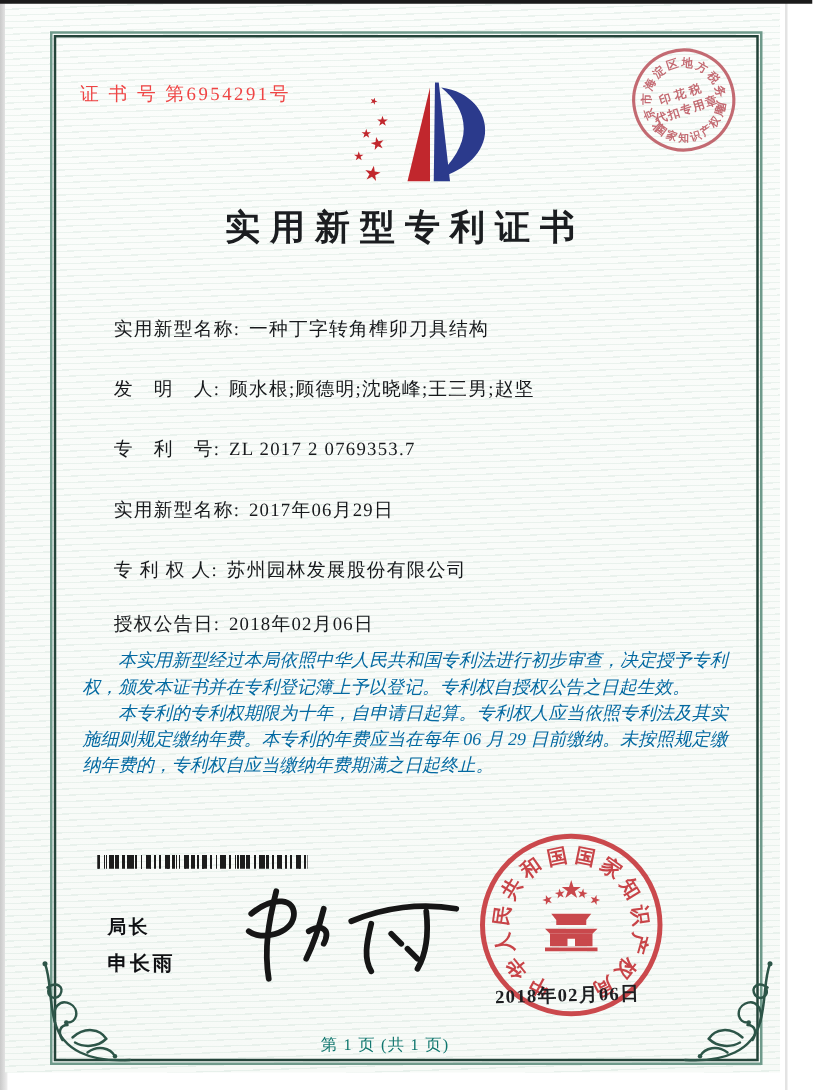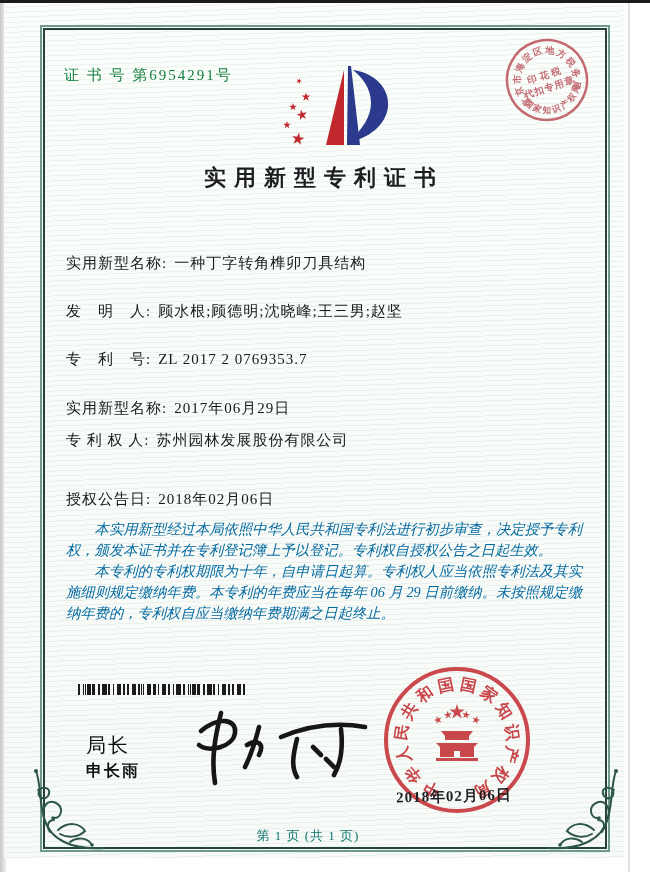--- a/index.html
+++ b/index.html
@@ -19,36 +19,36 @@
   }
   .frame{
     position:absolute;left:40px;top:25px;width:566px;height:823px;z-index:3;
     border:2px solid #6f9a8b;
   }
   .frame::after{
     content:"";position:absolute;left:1px;top:1px;right:1px;bottom:1px;
     border:2px solid #24443a;
   }
   .abs{position:absolute;z-index:5;}
-  .cert-no{left:64px;top:66px;font-size:15px;letter-spacing:2px;color:#15803d;}
+  .cert-no{left:64px;top:66px;font-size:15px;letter-spacing:2px;color:#ef4444;}
   .logo{left:274px;top:48px;}
-  .doc-title{left:40px;top:163px;width:568px;text-align:center;font-size:22px;
+  .doc-title{left:40px;top:163px;width:568px;text-align:center;font-size:28px;
     font-weight:bold;letter-spacing:8px;color:#1b1d20;}
   .field-row{left:66px;font-size:15px;color:#17191c;letter-spacing:1px;white-space:nowrap;}
-  .field-row .lbl{display:inline-block;margin-right:7px;}
-  .f0{top:254px;} .f1{top:302px;} .f2{top:350px;text-align:center;} .f3{top:399px;} .f4{top:431px;} .f5{top:490px;}
+  .field-row .lbl{display:inline-block;margin-right:7px;margin-left:25px;}
+  .f0{top:254px;} .f1{top:302px;} .f2{top:350px;text-align:center;} .f3{top:399px;} .f4{top:447px;} .f5{top:490px;}
   .body-text{left:66px;top:519px;width:516px;font-size:14.3px;line-height:21px;
     color:#0369a1;text-align:justify;font-style:italic;}
   .body-text p{margin:0;text-indent:2em;}
   .barcode{left:78px;top:684px;width:168px;height:11px;
     background-image:
       repeating-linear-gradient(90deg,#1c1c1c 0 2px,rgba(0,0,0,0) 2px 5px,#1c1c1c 5px 6px,rgba(0,0,0,0) 6px 9px,#1c1c1c 9px 13px,rgba(0,0,0,0) 13px 15px),
       repeating-linear-gradient(90deg,#1c1c1c 0 1px,rgba(0,0,0,0) 1px 7px);}
   .director-title{left:86px;top:732px;font-family:"Liberation Sans","DejaVu Sans",sans-serif;
-    font-size:20px;font-weight:normal;color:#101114;letter-spacing:2px;}
+    font-size:15px;font-weight:bold;color:#101114;letter-spacing:2px;}
   .director-name{left:86px;top:761px;font-family:Liberation Sans, sans-serif;
     font-size:16px;font-weight:bold;color:#101114;letter-spacing:2px;}
   .signature{left:185px;top:703px;}
   .office-seal{left:372px;top:653px;z-index:7;}
   .seal-date{left:396px;top:787px;font-size:15px;font-weight:bold;color:#1d1f22;
     letter-spacing:1px;transform:rotate(-1.5deg);z-index:8;}
   .tax-stamp{left:495px;top:28px;z-index:8;}
   .footer-page{left:238px;top:827px;width:140px;text-align:center;font-size:13px;
     color:#0f766e;letter-spacing:1px;}
   .ornament{z-index:4;}

